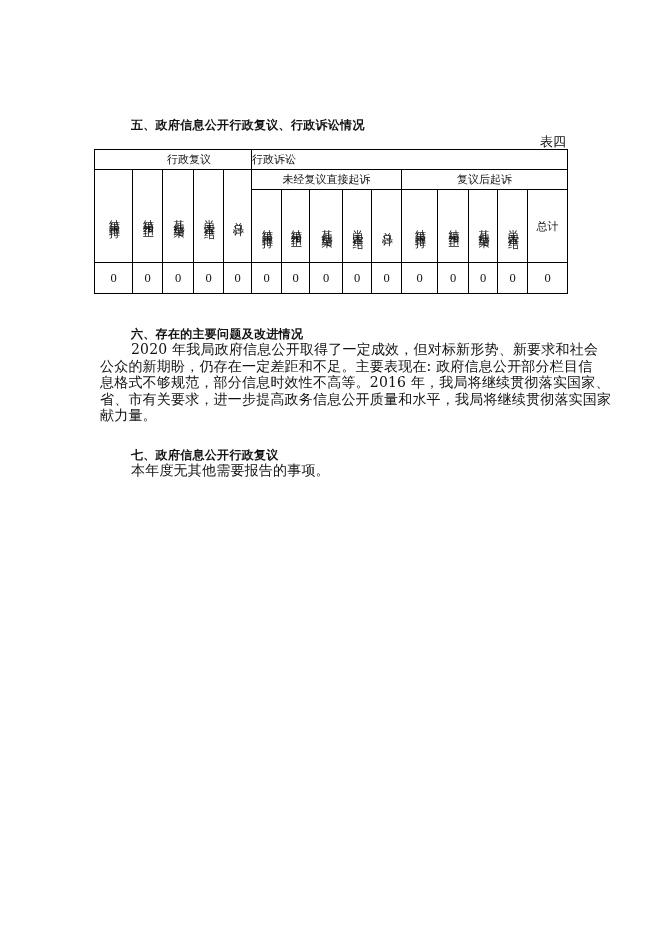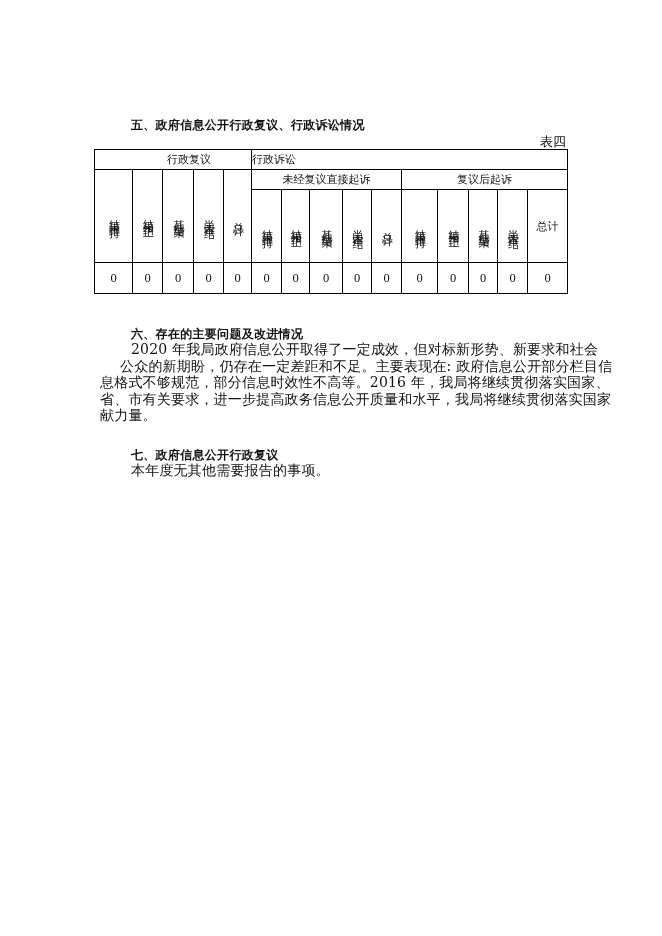--- a/index.html
+++ b/index.html
@@ -108,19 +108,19 @@
     <td class="num">0</td>
     <td class="num">0</td>
     <td class="num">0</td>
     <td class="num">0</td>
   </tr>
 </tbody>
   </table>
 
 <div class="h" style="left:131px;top:326px;">六、存在的主要问题及改进情况</div>
 <div class="p" style="left:131px;top:341px;">2020 年我局政府信息公开取得了一定成效，但对标新形势、新要求和社会</div>
-<div class="p" style="left:100px;top:358px;margin-left:20px;">公众的新期盼，仍存在一定差距和不足。主要表现在: 政府信息公开部分栏目信</div>
+<div class="p" style="left:100px;top:358px;">公众的新期盼，仍存在一定差距和不足。主要表现在: 政府信息公开部分栏目信</div>
 <div class="p" style="left:100px;top:374px;">息格式不够规范，部分信息时效性不高等。2016 年，我局将继续贯彻落实国家、</div>
 <div class="p" style="left:100px;top:391px;">省、市有关要求，进一步提高政务信息公开质量和水平，我局将继续贯彻落实国家</div>
 <div class="p" style="left:100px;top:407px;">献力量。</div>
 
 <div class="h" style="left:131px;top:447px;">七、政府信息公开行政复议</div>
 <div class="p" style="left:131px;top:462px;">本年度无其他需要报告的事项。</div>
 
 </body></html>

